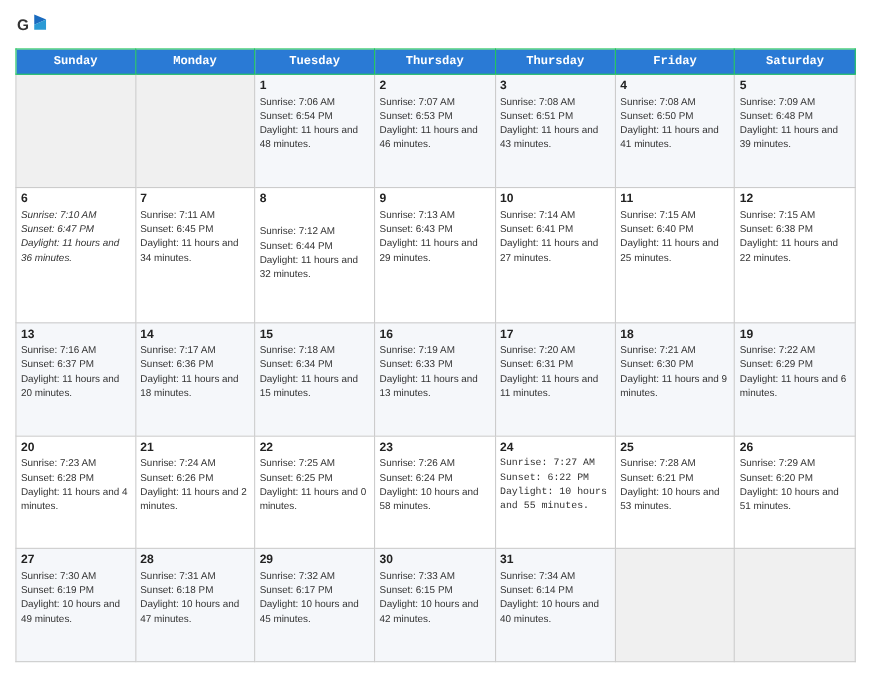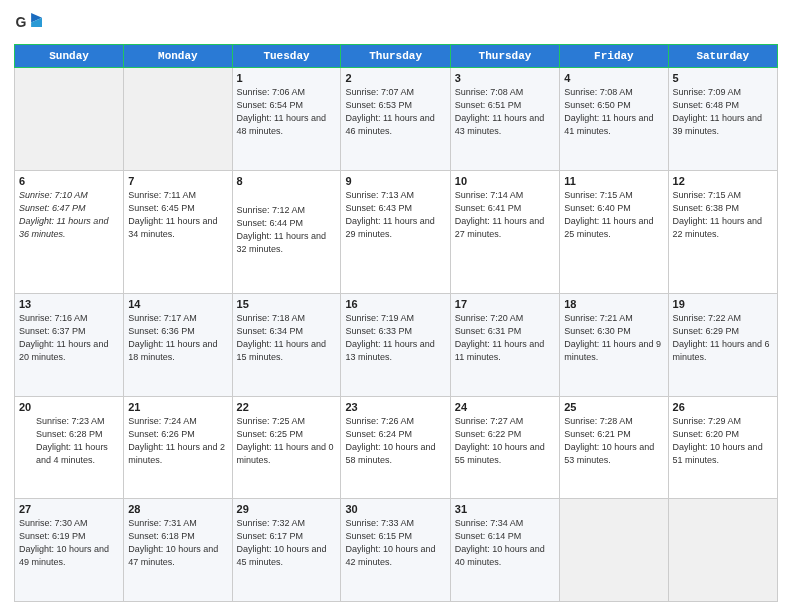--- a/index.html
+++ b/index.html
@@ -256,21 +256,21 @@
           <td>
             <div class="day-number">19</div>
             <div class="day-info" style="white-space: pre-line;">Sunrise: 7:22 AM
 Sunset: 6:29 PM
 Daylight: 11 hours and 6 minutes.</div>
           </td>
         </tr>
         <tr>
           <td>
             <div class="day-number">20</div>
-            <div class="day-info" style="white-space: pre-line; margin-left: 17px;">Sunrise: 7:23 AM
+            <div class="day-info" style="white-space: pre-line;">Sunrise: 7:23 AM
 Sunset: 6:28 PM
 Daylight: 11 hours and 4 minutes.</div>
           </td>
           <td>
             <div class="day-number">21</div>
             <div class="day-info" style="white-space: pre-line;">Sunrise: 7:24 AM
 Sunset: 6:26 PM
 Daylight: 11 hours and 2 minutes.</div>
           </td>
           <td>
@@ -280,21 +280,21 @@
 Daylight: 11 hours and 0 minutes.</div>
           </td>
           <td>
             <div class="day-number">23</div>
             <div class="day-info" style="white-space: pre-line;">Sunrise: 7:26 AM
 Sunset: 6:24 PM
 Daylight: 10 hours and 58 minutes.</div>
           </td>
           <td>
             <div class="day-number">24</div>
-            <div class="day-info" style="white-space: pre-line;">Sunrise: 7:27 AM
+            <div class="day-info" style="white-space: pre-line; font-family: Liberation Mono, monospace;">Sunrise: 7:27 AM
 Sunset: 6:22 PM
 Daylight: 10 hours and 55 minutes.</div>
           </td>
           <td>
             <div class="day-number">25</div>
             <div class="day-info" style="white-space: pre-line;">Sunrise: 7:28 AM
 Sunset: 6:21 PM
 Daylight: 10 hours and 53 minutes.</div>
           </td>
           <td>

